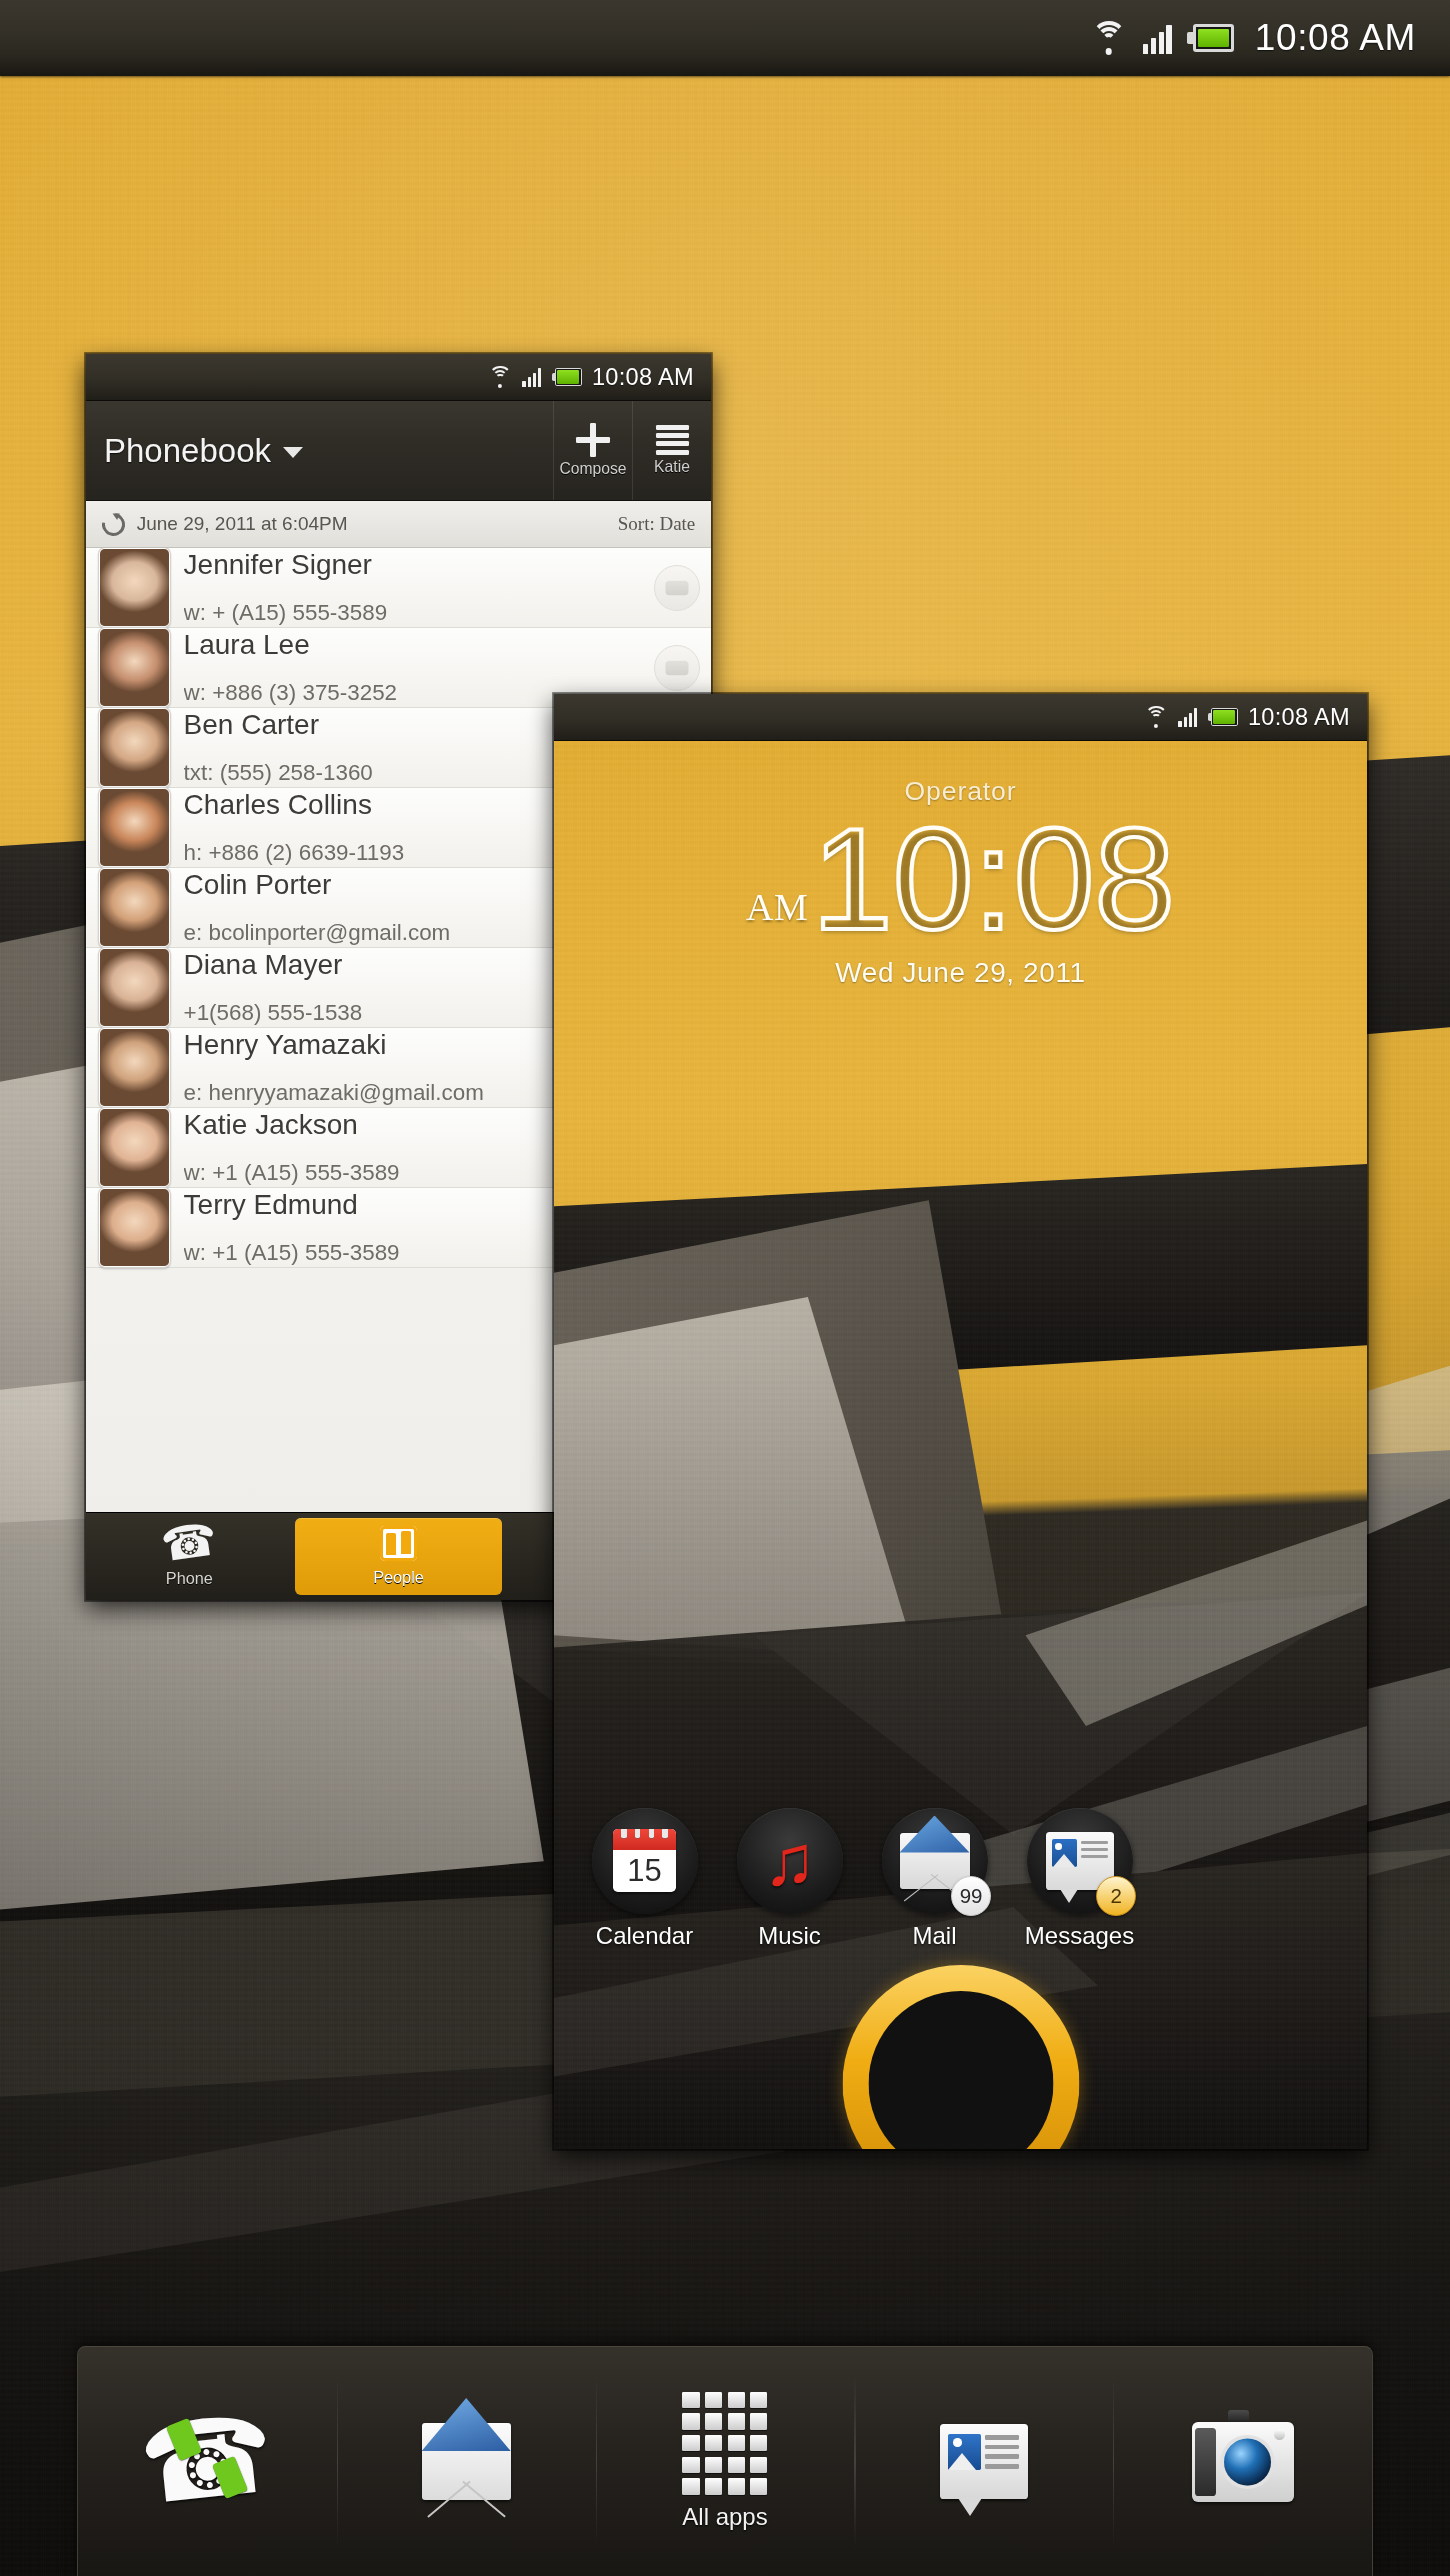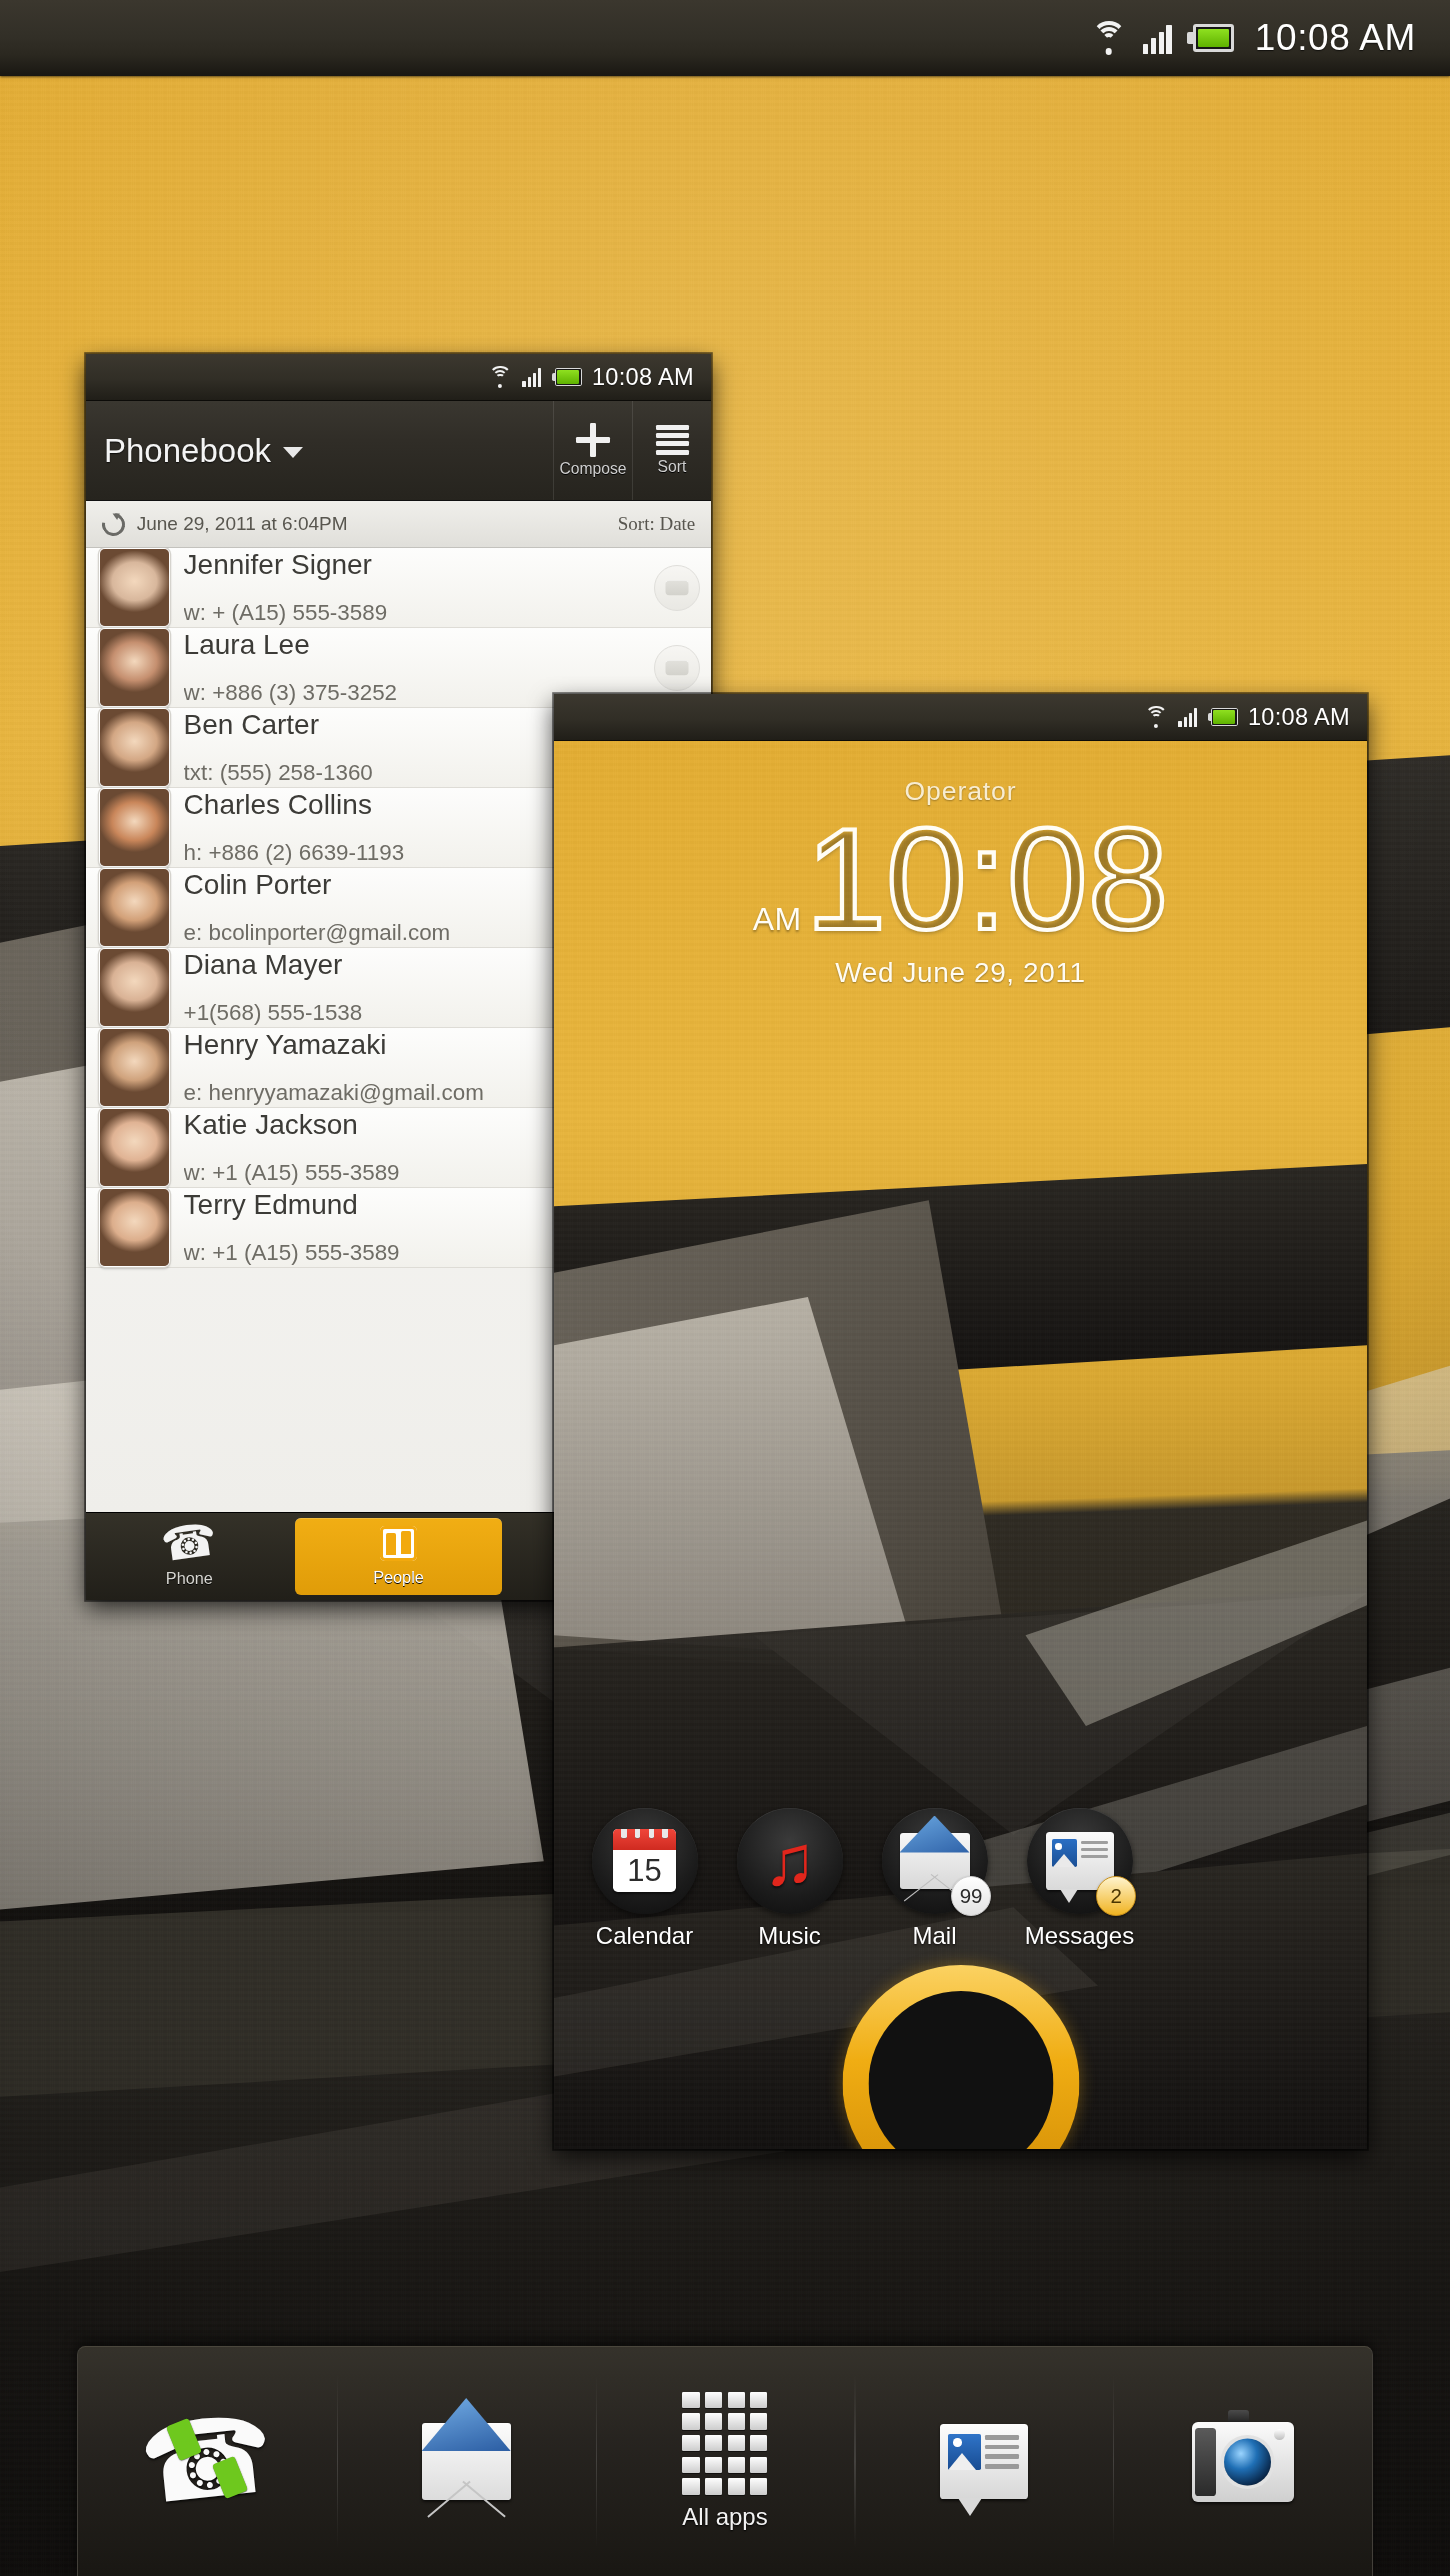--- a/index.html
+++ b/index.html
@@ -190,22 +190,22 @@
   .ico-group .b2 { width:20.5px;height:13.3px;border-radius:11px 11px 2.4px 2.4px; right:-1.2px; bottom:1.2px; }
 
   
   #win-lock { left:554px; top:694px; width:813px; height:1455px; }
   .lock-body { position:absolute; inset:47px 0 0 0; overflow:hidden;
     background:linear-gradient(178deg,#e4ae34 0%,#e9b63e 26%,#dcaa33 45%,#c99a2d 54%,#2f2b23 55%,#242119 100%); }
   .lock-clock { position:absolute; left:0; right:0; top:35px; text-align:center; z-index:3; }
   .lk-operator { color:#fbf4e2; font-size:26.6px; opacity:.9; letter-spacing:0.9px;
     text-shadow:0 1.2px 1.8px rgba(0,0,0,.35); }
   .lk-time-row { display:flex; align-items:flex-end; justify-content:center; margin-top:3.6px; }
-  .lk-ampm { color:#fffdf5; font-size:32px; letter-spacing:0.6px; margin-bottom:10px; margin-right:3.6px;
-    text-shadow:0 1.8px 2.4px rgba(0,0,0,.35); }
+  .lk-ampm { color:#fffdf5; font-size:38px; letter-spacing:0.6px; margin-bottom:19px; margin-right:3.6px;
+    text-shadow:0 1.8px 2.4px rgba(0,0,0,.35);font-family:Liberation Serif, serif; }
   .lk-time {
     font-size:145px; line-height:.95; font-weight:300; color:transparent;
     -webkit-text-stroke:4.2px #fffdf6;
     text-shadow:0 3px 4.2px rgba(0,0,0,.30);
     font-family:"Liberation Sans", sans-serif;
   }
   .lk-date { color:#fffcf2; font-size:28px; margin-top:8.5px; letter-spacing:0.6px;
     text-shadow:0 1.2px 1.8px rgba(0,0,0,.35); }
 
   .lock-apps { position:absolute; left:0; right:8px; bottom:199px; display:flex; z-index:3;
@@ -441,21 +441,21 @@
         <div class="plus-ico"></div>
         <div class="lbl">Compose</div>
       </div>
       <div class="pb-act">
         <div class="menu-ico">
             <span></span>
             <span></span>
             <span></span>
             <span></span>
           </div>
-        <div class="lbl">Sort</div>
+        <div class="lbl">Katie</div>
       </div>
     </div>
 
     <div class="pb-subbar">
       <div class="refresh-ico"></div>
       <div class="pb-sync">June 29, 2011 at 6:04PM</div>
       <div class="pb-sort">Sort: Date</div>
     </div>
 
     <div class="pb-list" id="contact-list">

